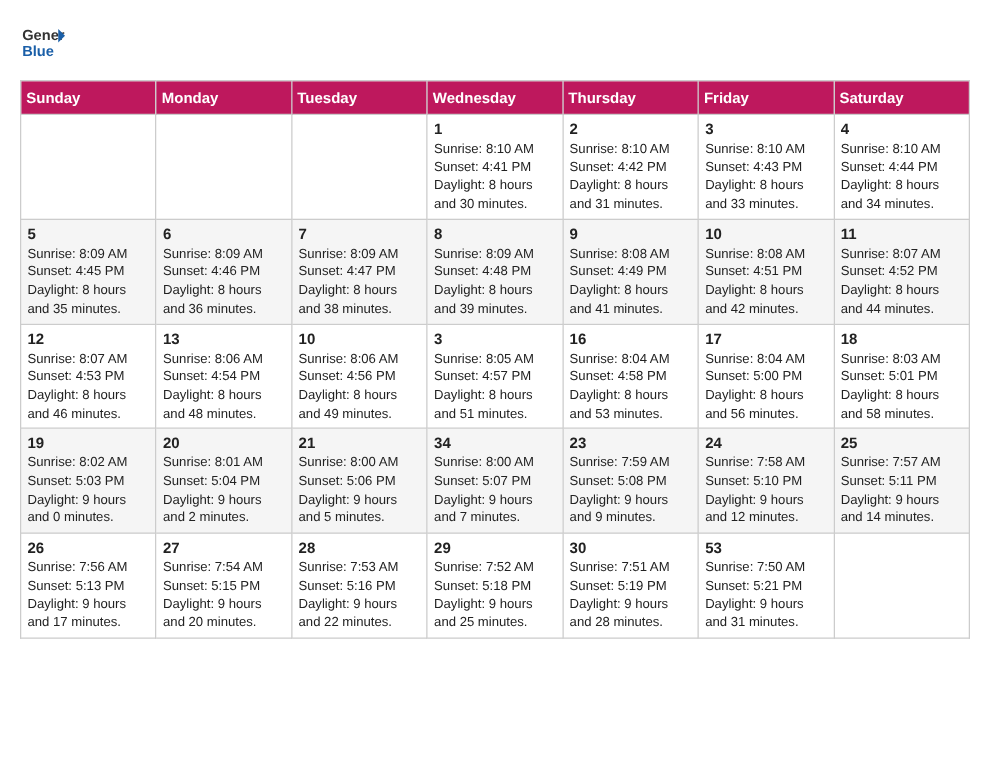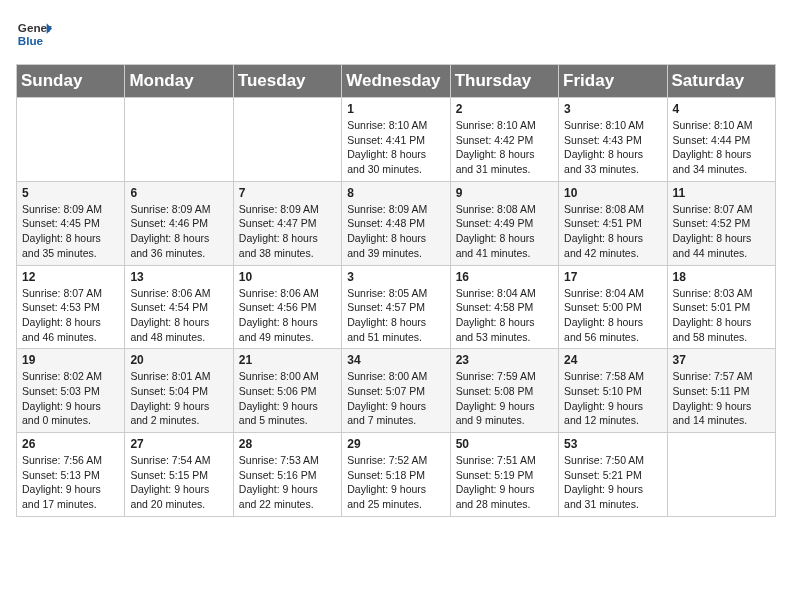--- a/index.html
+++ b/index.html
@@ -36,23 +36,23 @@
     .location-title {
       font-size: 15px;
       color: #444;
     }
     .calendar {
       width: 100%;
       border-collapse: collapse;
       border: 1px solid #ccc;
     }
     .calendar th {
-      background: #737373;
+      background: #be185d;
       color: #fff;
-      font-size: 17px;
+      font-size: 12px;
       font-weight: bold;
       padding: 6px 4px;
       text-align: left;
       border: 1px solid #ccc;
     }
     .calendar td {
       vertical-align: top;
       border: 1px solid #ccc;
       padding: 4px 5px;
       width: 107px;
@@ -208,21 +208,21 @@
         </td>
         <td>
           <span class="day-number">23</span>
           <div class="day-info">Sunrise: 7:59 AM<br>Sunset: 5:08 PM<br>Daylight: 9 hours<br>and 9 minutes.</div>
         </td>
         <td>
           <span class="day-number">24</span>
           <div class="day-info">Sunrise: 7:58 AM<br>Sunset: 5:10 PM<br>Daylight: 9 hours<br>and 12 minutes.</div>
         </td>
         <td>
-          <span class="day-number">37</span>
+          <span class="day-number">25</span>
           <div class="day-info">Sunrise: 7:57 AM<br>Sunset: 5:11 PM<br>Daylight: 9 hours<br>and 14 minutes.</div>
         </td>
       </tr>
       <tr>
         <td>
           <span class="day-number">26</span>
           <div class="day-info">Sunrise: 7:56 AM<br>Sunset: 5:13 PM<br>Daylight: 9 hours<br>and 17 minutes.</div>
         </td>
         <td>
           <span class="day-number">27</span>
@@ -230,21 +230,21 @@
         </td>
         <td>
           <span class="day-number">28</span>
           <div class="day-info">Sunrise: 7:53 AM<br>Sunset: 5:16 PM<br>Daylight: 9 hours<br>and 22 minutes.</div>
         </td>
         <td>
           <span class="day-number">29</span>
           <div class="day-info">Sunrise: 7:52 AM<br>Sunset: 5:18 PM<br>Daylight: 9 hours<br>and 25 minutes.</div>
         </td>
         <td>
-          <span class="day-number">50</span>
+          <span class="day-number">30</span>
           <div class="day-info">Sunrise: 7:51 AM<br>Sunset: 5:19 PM<br>Daylight: 9 hours<br>and 28 minutes.</div>
         </td>
         <td>
           <span class="day-number">53</span>
           <div class="day-info">Sunrise: 7:50 AM<br>Sunset: 5:21 PM<br>Daylight: 9 hours<br>and 31 minutes.</div>
         </td>
         <td class="empty-cell"></td>
       </tr>
     </tbody>
 </table>

